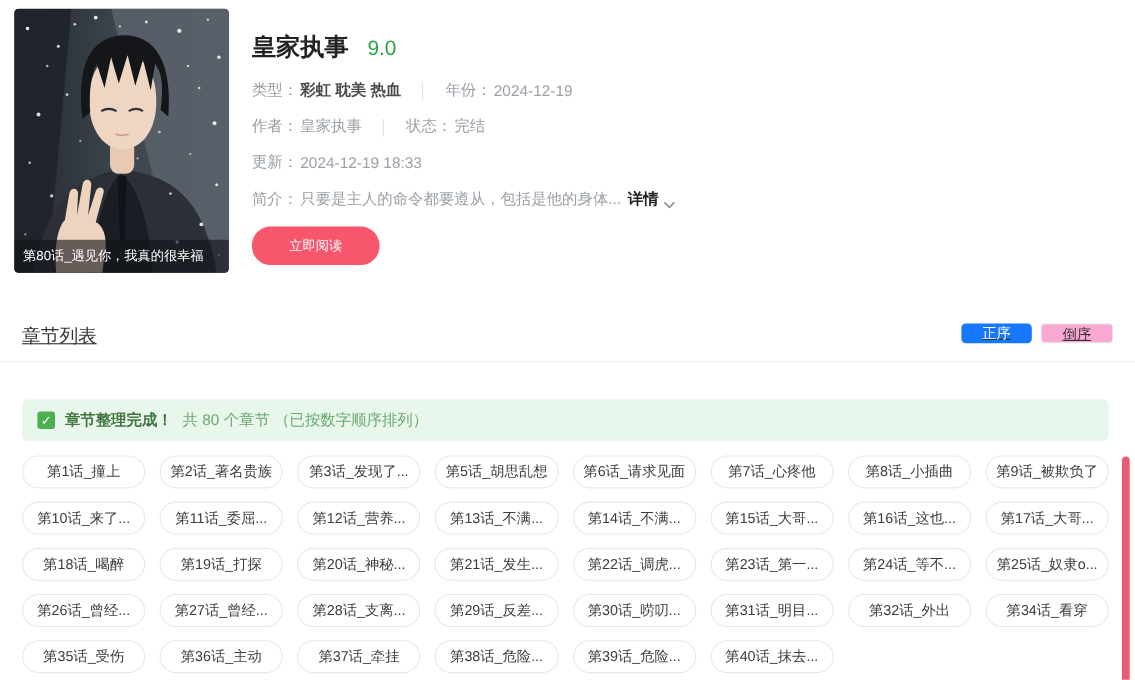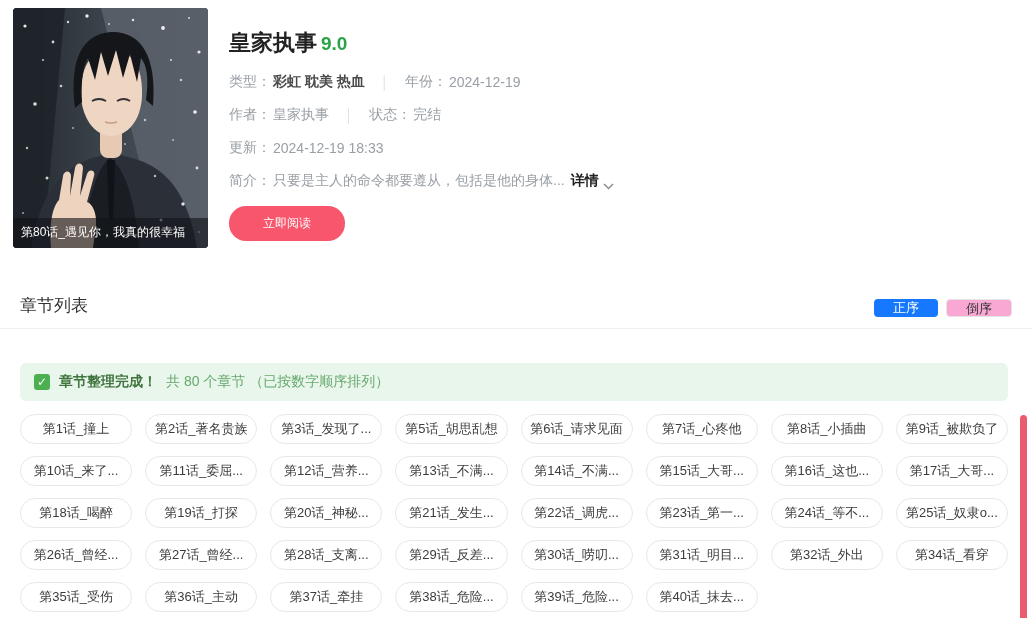--- a/index.html
+++ b/index.html
@@ -23,42 +23,43 @@
   .cover-caption {
     position: absolute; left: 0; right: 0; bottom: 0;
     background: rgba(18, 20, 25, 0.62);
     color: #fff; font-size: 12px; padding: 6px 8px 7px;
     white-space: nowrap; overflow: hidden;
   }
 
   .info { margin-left: 21px; padding-top: 20px; }
   .title-row { display: flex; align-items: baseline; }
   .book-title { font-size: 22px; font-weight: 700; color: #222; }
-  .rating { font-size: 19px; font-weight: 700; color: #2aa347; margin-left: 4px; }
+  .rating { font-size: 19px; font-weight: 400; color: #2aa347; margin-left: 17px; }
 
   .meta-row { margin-top: 15px; font-size: 14px; color: #9aa0a6; display: flex; align-items: center; }
   .meta-label { color: #9aa0a6; }
   .meta-value { color: #9aa0a6; margin-left: 2px; }
   .meta-value.strong { color: #4a4a4a; font-weight: 700; }
   .meta-sep { color: #e0e0e0; margin: 0 16px; font-size: 13px; }
   .detail-link { color: #222; font-weight: 600; margin-left: 6px; cursor: pointer; display: inline-flex; align-items: flex-end; }
   .chev { width: 11px; height: 7px; margin-left: 4px; }
 
   .read-btn {
     display: inline-block; margin-top: 16px;
     background: #f8566c; color: #fff;
     font-size: 12px; border: none; cursor: pointer;
     padding: 9px 34px; border-radius: 17px;
     font-family: inherit;
   }
 
   
   .chapters-header {
-    display: flex; justify-content: space-between; align-items: flex-end;
+    display: flex; justify-content: space-between; align-items: flex-start;
     margin: 46px 20px 0 20px;
+    text-decoration: underline;
   }
   .chapters-title { font-size: 17px; color: #333; font-weight: 500; }
   .sort-group { display: flex; }
   .sort-btn {
     height: 18px; padding: 0 19px; font-size: 13px; cursor: pointer;
     border-radius: 4px; font-family: inherit;
   }
   .sort-btn.active { background: #1677ff; color: #fff; border: none; }
   .sort-btn.inactive { background: #f9a8d4; color: #333; border: 1px solid #e5e5e5; margin-left: 8px; }
   .header-divider { border: none; border-top: 1px solid #f0f0f0; margin: 11px 0 0 0; }

